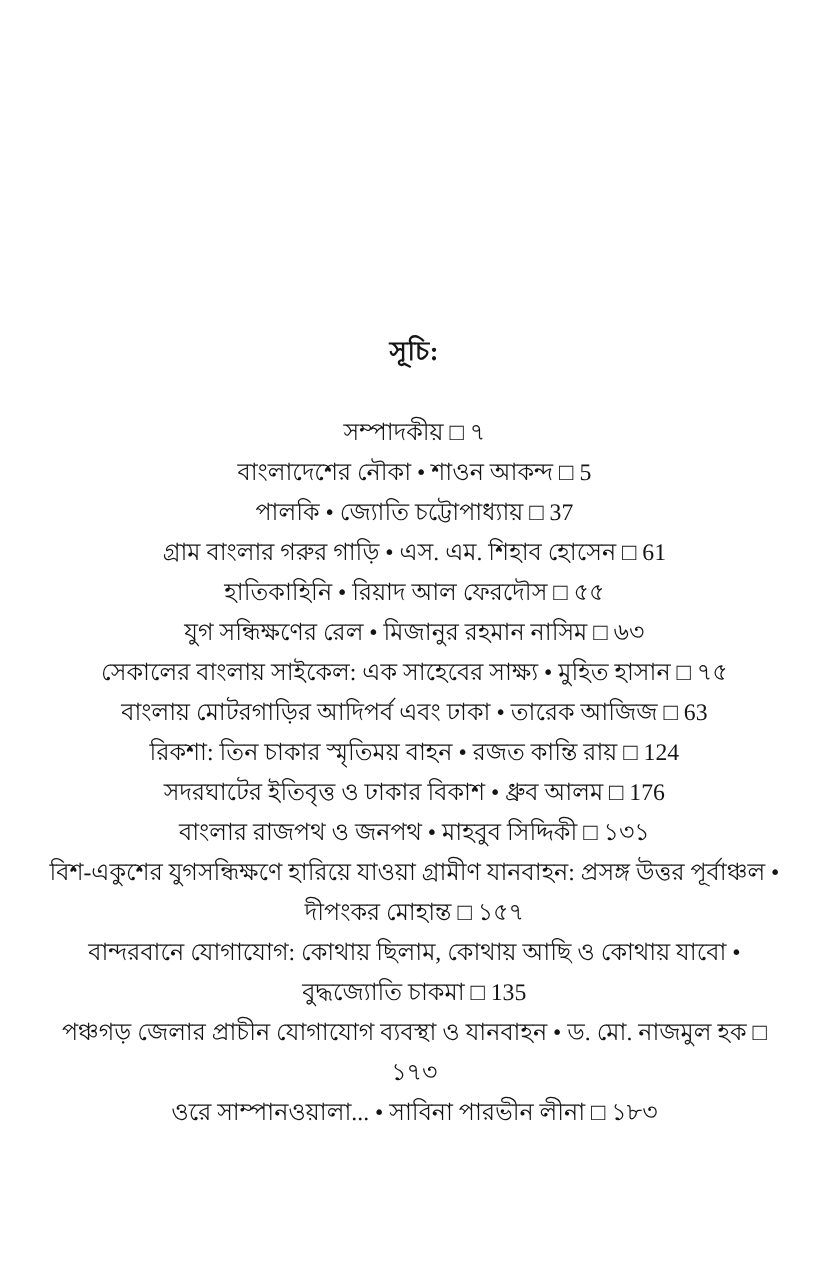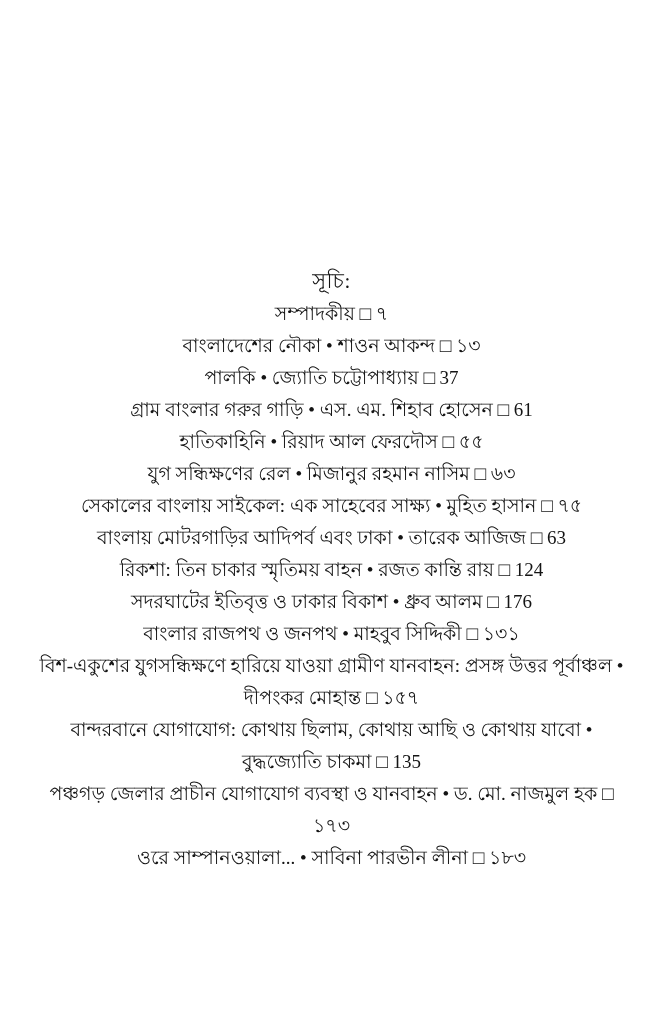--- a/index.html
+++ b/index.html
@@ -14,45 +14,46 @@
     background: #ffffff;
     color: #141414;
     font-family: "Liberation Serif", "DejaVu Serif", serif;
     overflow: hidden;
   }
   .toc-title {
     margin: 0;
     padding-top: 264px;
     text-align: center;
     font-size: 21px;
-    font-weight: normal;
+    font-weight: bold;
     line-height: 34px;
     letter-spacing: 0.5px;
   }
   .toc-entries {
+    margin-top: 33px;
     padding: 0 38px;
     text-align: center;
   }
   .toc-line {
     font-size: 19px;
     line-height: 32px;
     white-space: normal;
   }
 </style>
 </head>
 <body>
 
 <div class="page">
   <h1 class="toc-title">সূচি:</h1>
   <div class="toc-entries" id="toc-entries">
       <div class="toc-entry">
         <div class="toc-line">সম্পাদকীয় □ ৭</div>
       </div>
       <div class="toc-entry">
-        <div class="toc-line">বাংলাদেশের নৌকা • শাওন আকন্দ □ ১৩</div>
+        <div class="toc-line">বাংলাদেশের নৌকা • শাওন আকন্দ □ 5</div>
       </div>
       <div class="toc-entry">
         <div class="toc-line">পালকি • জ্যোতি চট্টোপাধ্যায় □ 37</div>
       </div>
       <div class="toc-entry">
         <div class="toc-line">গ্রাম বাংলার গরুর গাড়ি • এস. এম. শিহাব হোসেন □ 61</div>
       </div>
       <div class="toc-entry">
         <div class="toc-line">হাতিকাহিনি • রিয়াদ আল ফেরদৌস □ ৫৫</div>
       </div>

